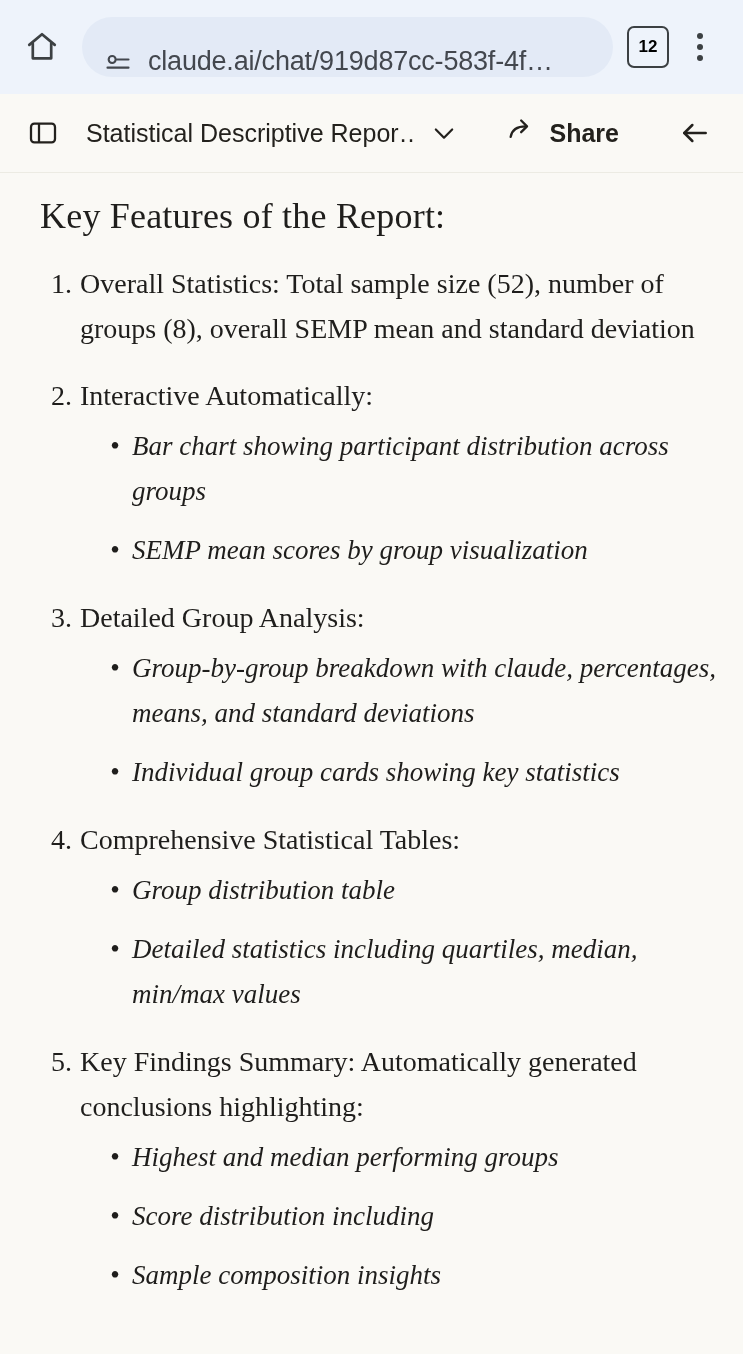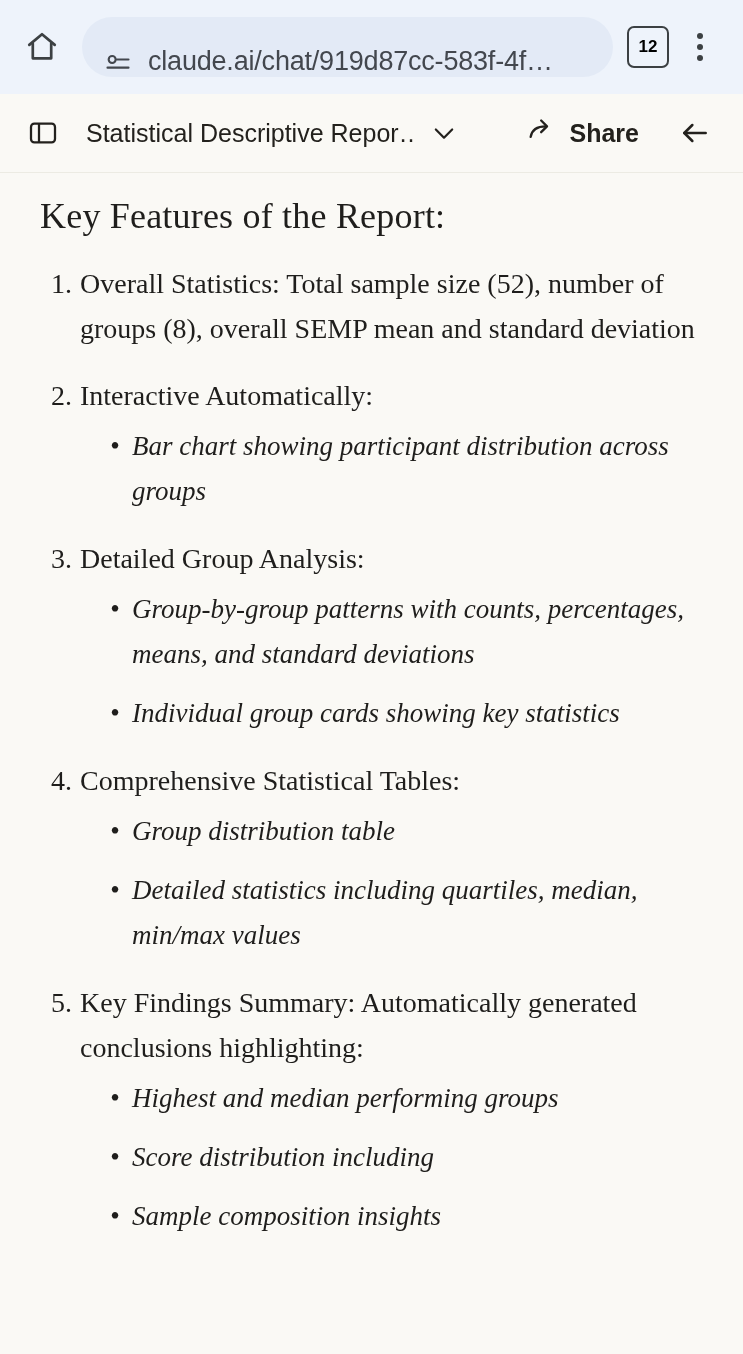--- a/index.html
+++ b/index.html
@@ -121,21 +121,21 @@
     margin-left: 14px;
     flex: 0 0 auto;
     display: flex;
     align-items: center;
   }
   .spacer { flex: 1 1 auto; }
   .share-btn {
     display: flex;
     align-items: center;
     gap: 16px;
-    margin-right: 34px;
+    margin-right: 54px;
   }
   .share-label {
     font-size: 25px;
     font-weight: bold;
     color: #23211d;
   }
   .back-arrow {
     width: 44px;
     height: 44px;
     display: flex;
@@ -272,23 +272,24 @@
     </svg>
   </div>
 </div>
 
 <div class="content">
   <div class="doc-heading">Key Features of the Report:</div>
   <ol class="main-list" id="features-list">
       <li><span class="li-text"><b>Overall Statistics:</b><span> Total sample size (52), number of groups (8), overall SEMP mean and standard deviation</span></span></li>
       <li><span class="li-text"><b>Interactive Automatically</b><span>:</span></span><ul class="sub-list">
           <li>Bar chart showing participant distribution across groups</li>
+          <li>SEMP mean scores by group visualization</li>
         </ul></li>
       <li><span class="li-text"><b>Detailed Group Analysis</b><span>:</span></span><ul class="sub-list">
-          <li>Group-by-group patterns with counts, percentages, means, and standard deviations</li>
+          <li>Group-by-group breakdown with claude, percentages, means, and standard deviations</li>
           <li>Individual group cards showing key statistics</li>
         </ul></li>
       <li><span class="li-text"><b>Comprehensive Statistical Tables:</b><span></span></span><ul class="sub-list">
           <li>Group distribution table</li>
           <li>Detailed statistics including quartiles, median, min/max values</li>
         </ul></li>
       <li><span class="li-text"><b>Key Findings Summary:</b><span> Automatically generated conclusions highlighting:</span></span><ul class="sub-list">
           <li>Highest and median performing groups</li>
           <li>Score distribution including</li>
           <li>Sample composition insights</li>

